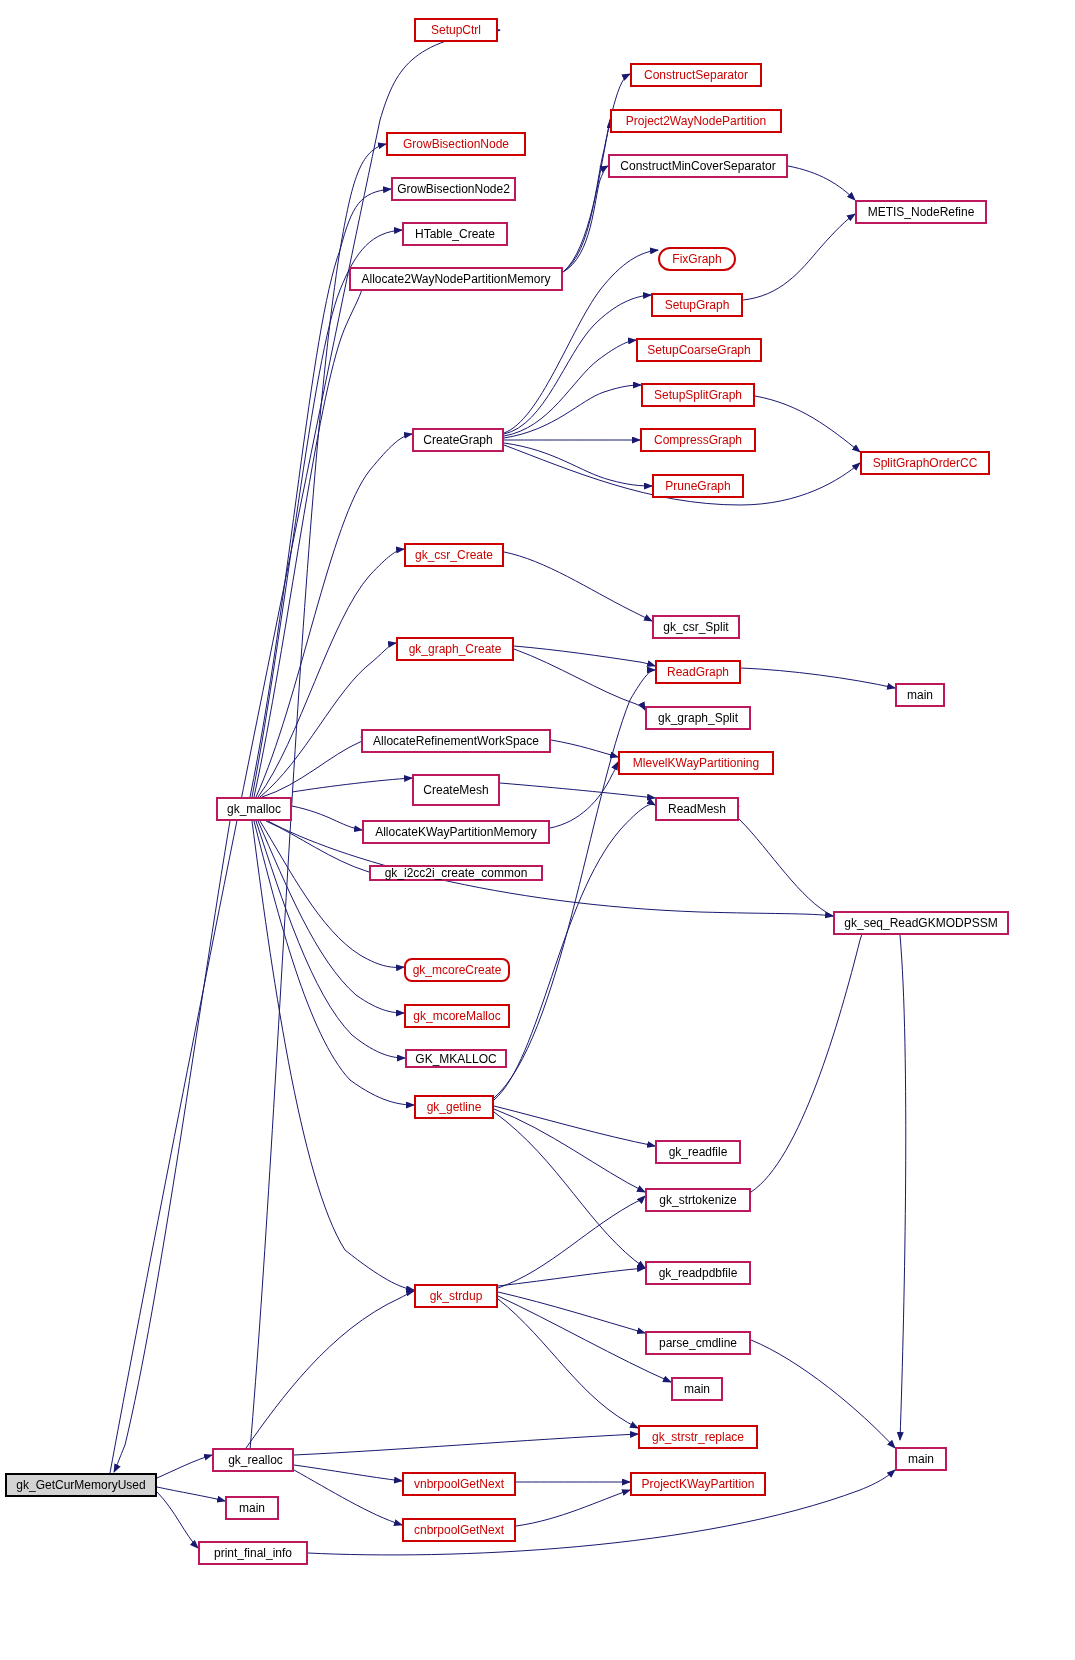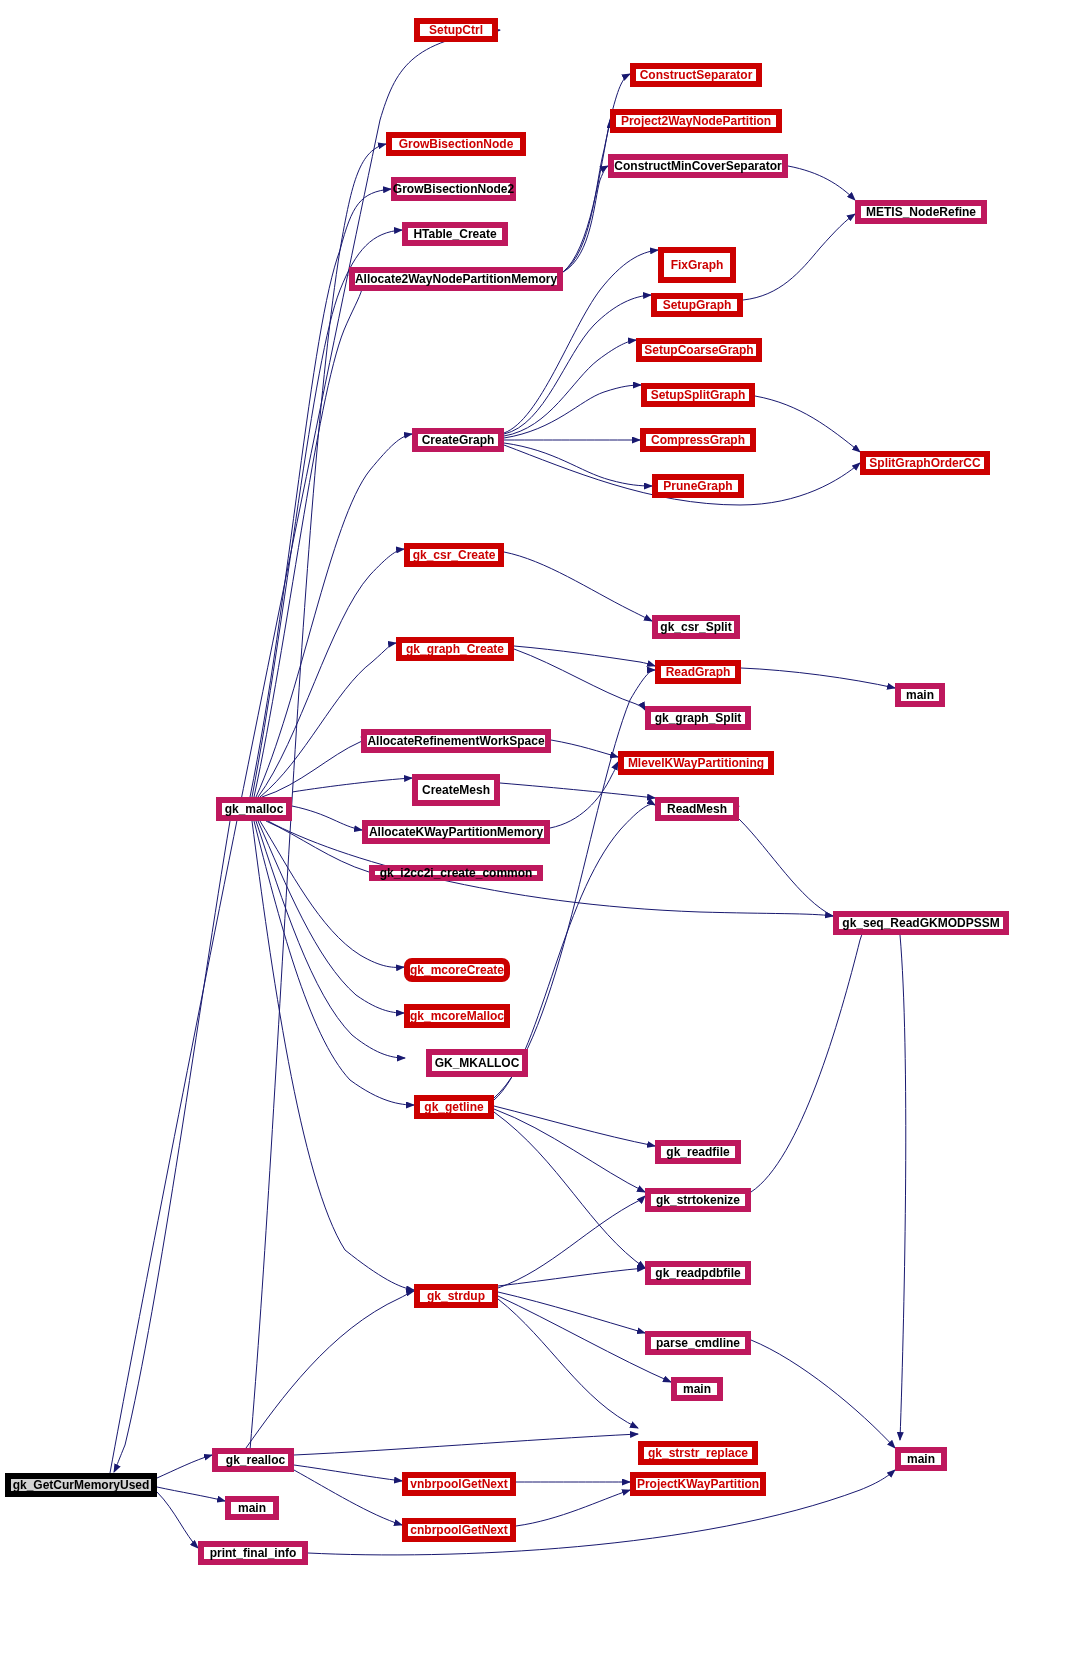--- a/index.html
+++ b/index.html
@@ -20,30 +20,29 @@
     left: 0;
     top: 0;
     width: 1075px;
     height: 1660px;
     pointer-events: none;
   }
   .node {
     position: absolute;
     box-sizing: border-box;
     background: #ffffff;
-    border: 6px solid #be185d;
+    border: 2px solid #be185d;
     color: #000000;
     font-size: 12px;
     line-height: 1;
     display: flex;
     align-items: center;
     justify-content: center;
     white-space: nowrap;
     padding: 0 5px;
-    font-weight: bold;
   }
   .node.red {
     border-color: #cc0000;
     color: #cc0000;
   }
   .node.current {
     background: #d3d3d3;
     border-color: #000000;
     color: #000000;
   }
@@ -127,21 +126,21 @@
   <div id="node-layer">
       <div class="node red" style="left: 414px; top: 18px; width: 84px; height: 24px;">SetupCtrl</div>
       <div class="node red" style="left: 630px; top: 63px; width: 132px; height: 24px;">ConstructSeparator</div>
       <div class="node red" style="left: 610px; top: 109px; width: 172px; height: 24px;">Project2WayNodePartition</div>
       <div class="node red" style="left: 386px; top: 132px; width: 140px; height: 24px;">GrowBisectionNode</div>
       <div class="node" style="left: 608px; top: 154px; width: 180px; height: 24px;">ConstructMinCoverSeparator</div>
       <div class="node" style="left: 855px; top: 200px; width: 132px; height: 24px;">METIS_NodeRefine</div>
       <div class="node" style="left: 391px; top: 177px; width: 125px; height: 24px;">GrowBisectionNode2</div>
       <div class="node" style="left: 402px; top: 222px; width: 106px; height: 24px;">HTable_Create</div>
       <div class="node" style="left: 349px; top: 267px; width: 214px; height: 24px;">Allocate2WayNodePartitionMemory</div>
-      <div class="node red" style="left: 658px; top: 247px; width: 78px; height: 36px;">FixGraph</div>
+      <div class="node red" style="left: 658px; top: 247px; width: 78px; height: 24px; border-radius: 12px;">FixGraph</div>
       <div class="node red" style="left: 651px; top: 293px; width: 92px; height: 24px;">SetupGraph</div>
       <div class="node red" style="left: 636px; top: 338px; width: 126px; height: 24px;">SetupCoarseGraph</div>
       <div class="node red" style="left: 641px; top: 383px; width: 114px; height: 24px;">SetupSplitGraph</div>
       <div class="node" style="left: 412px; top: 428px; width: 92px; height: 24px;">CreateGraph</div>
       <div class="node red" style="left: 640px; top: 428px; width: 116px; height: 24px;">CompressGraph</div>
       <div class="node red" style="left: 860px; top: 451px; width: 130px; height: 24px;">SplitGraphOrderCC</div>
       <div class="node red" style="left: 652px; top: 474px; width: 92px; height: 24px;">PruneGraph</div>
       <div class="node red" style="left: 404px; top: 543px; width: 100px; height: 24px;">gk_csr_Create</div>
       <div class="node" style="left: 652px; top: 615px; width: 88px; height: 24px;">gk_csr_Split</div>
       <div class="node red" style="left: 396px; top: 637px; width: 118px; height: 24px;">gk_graph_Create</div>
@@ -151,29 +150,29 @@
       <div class="node" style="left: 361px; top: 729px; width: 190px; height: 24px;">AllocateRefinementWorkSpace</div>
       <div class="node red" style="left: 618px; top: 751px; width: 156px; height: 24px;">MlevelKWayPartitioning</div>
       <div class="node" style="left: 412px; top: 774px; width: 88px; height: 32px;">CreateMesh</div>
       <div class="node" style="left: 216px; top: 797px; width: 76px; height: 24px;">gk_malloc</div>
       <div class="node" style="left: 655px; top: 797px; width: 84px; height: 24px;">ReadMesh</div>
       <div class="node" style="left: 362px; top: 820px; width: 188px; height: 24px;">AllocateKWayPartitionMemory</div>
       <div class="node" style="left: 369px; top: 865px; width: 174px; height: 16px;">gk_i2cc2i_create_common</div>
       <div class="node" style="left: 833px; top: 911px; width: 176px; height: 24px;">gk_seq_ReadGKMODPSSM</div>
       <div class="node red" style="left: 404px; top: 958px; width: 106px; height: 24px; border-radius: 8px;">gk_mcoreCreate</div>
       <div class="node red" style="left: 404px; top: 1004px; width: 106px; height: 24px;">gk_mcoreMalloc</div>
-      <div class="node" style="left: 426px; top: 1049px; width: 102px; height: 28px;">GK_MKALLOC</div>
+      <div class="node" style="left: 405px; top: 1049px; width: 102px; height: 19px;">GK_MKALLOC</div>
       <div class="node red" style="left: 414px; top: 1095px; width: 80px; height: 24px;">gk_getline</div>
       <div class="node" style="left: 655px; top: 1140px; width: 86px; height: 24px;">gk_readfile</div>
       <div class="node" style="left: 645px; top: 1188px; width: 106px; height: 24px;">gk_strtokenize</div>
       <div class="node" style="left: 645px; top: 1261px; width: 106px; height: 24px;">gk_readpdbfile</div>
       <div class="node red" style="left: 414px; top: 1284px; width: 84px; height: 24px;">gk_strdup</div>
       <div class="node" style="left: 645px; top: 1331px; width: 106px; height: 24px;">parse_cmdline</div>
       <div class="node" style="left: 671px; top: 1377px; width: 52px; height: 24px;">main</div>
-      <div class="node red" style="left: 638px; top: 1425px; width: 120px; height: 24px; margin-top: 16px;">gk_strstr_replace</div>
+      <div class="node red" style="left: 638px; top: 1425px; width: 120px; height: 24px;">gk_strstr_replace</div>
       <div class="node" style="left: 895px; top: 1447px; width: 52px; height: 24px;">main</div>
       <div class="node" style="left: 212px; top: 1448px; width: 82px; height: 24px; padding-left: 10px;">gk_realloc</div>
       <div class="node current" style="left: 5px; top: 1473px; width: 152px; height: 24px;">gk_GetCurMemoryUsed</div>
       <div class="node red" style="left: 402px; top: 1472px; width: 114px; height: 24px;">vnbrpoolGetNext</div>
       <div class="node red" style="left: 630px; top: 1472px; width: 136px; height: 24px;">ProjectKWayPartition</div>
       <div class="node" style="left: 225px; top: 1496px; width: 54px; height: 24px;">main</div>
       <div class="node red" style="left: 402px; top: 1518px; width: 114px; height: 24px;">cnbrpoolGetNext</div>
       <div class="node" style="left: 198px; top: 1541px; width: 110px; height: 24px;">print_final_info</div>
     </div>
 </div>

